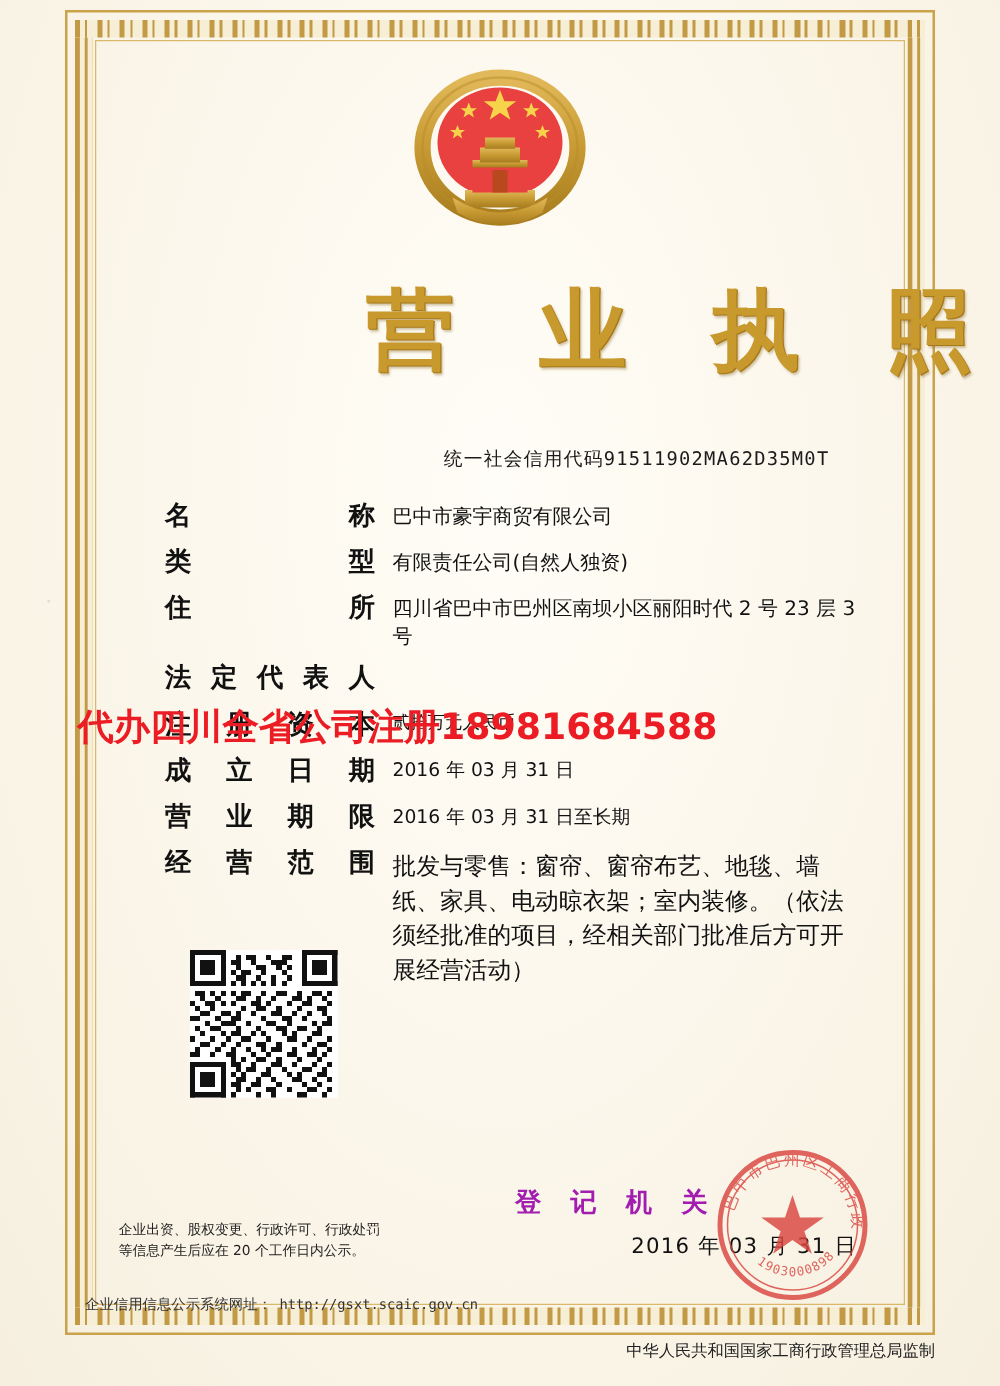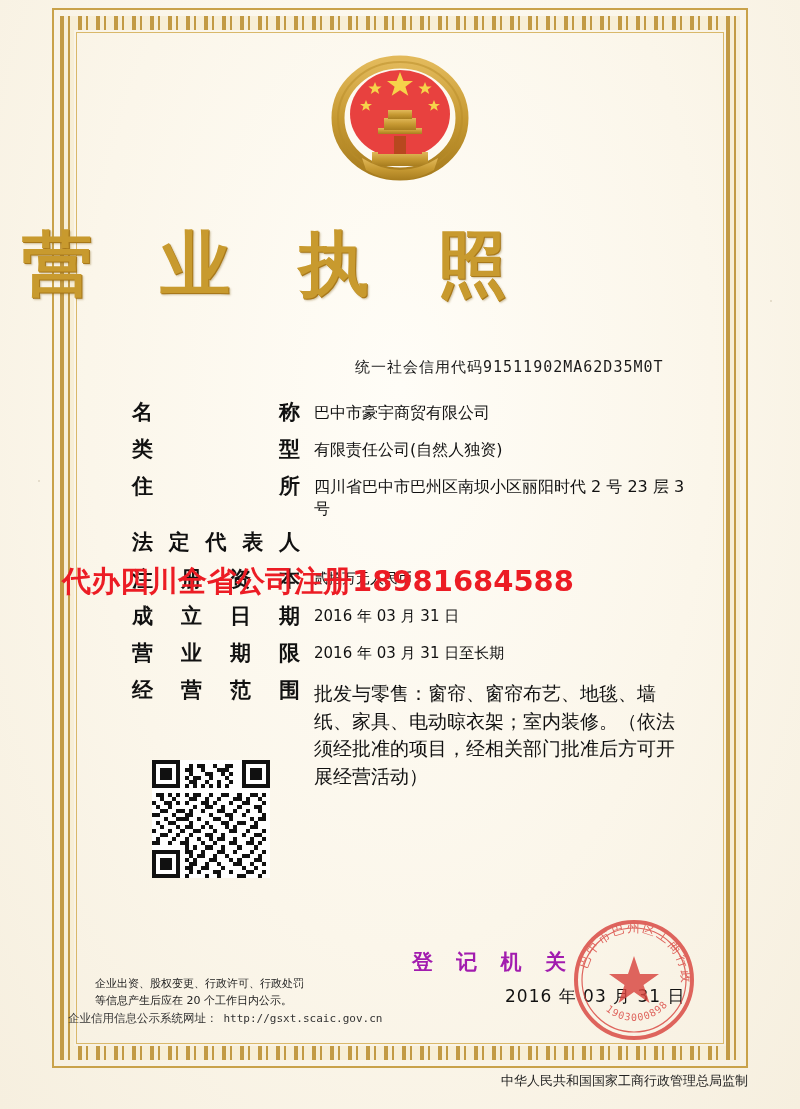--- a/index.html
+++ b/index.html
@@ -68,21 +68,21 @@
     top: 48px;
     width: 148px;
     height: 148px;
   }
   
   .title {
     position: absolute;
     left: 0;
     top: 218px;
     width: 800px;
-    text-align: left;
+    text-align: right;
     font-family: "DejaVu Serif", serif;
     font-weight: bold;
     font-size: 70px;
     letter-spacing: 22px;
     text-indent: 22px;
     color: #c89a2e;
     text-shadow:
       1px 1px 0 #a8781a,
       2px 2px 2px rgba(120,85,10,0.35);
   }
@@ -210,21 +210,21 @@
     top: 975px;
     font-family: "DejaVu Sans", sans-serif;
     font-size: 11px;
     color: #222;
     line-height: 1.55;
   }
   
   .footer-left {
     position: absolute;
     left: 68px;
-    top: 1011px;
+    top: 1036px;
     font-family: "DejaVu Sans", sans-serif;
     font-size: 11.5px;
     color: #333;
   }
   .footer-left .url {
     font-family: "DejaVu Sans Mono", monospace;
     font-size: 11px;
     margin-left: 6px;
   }
   .footer-right {

